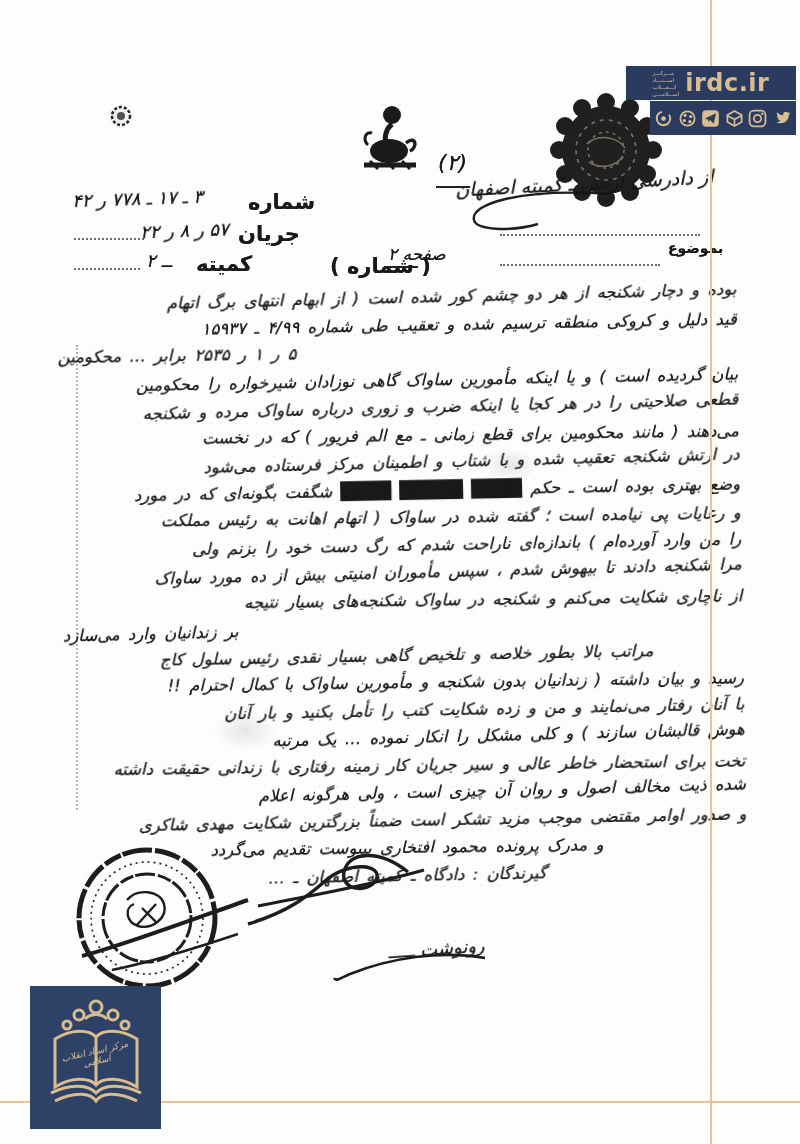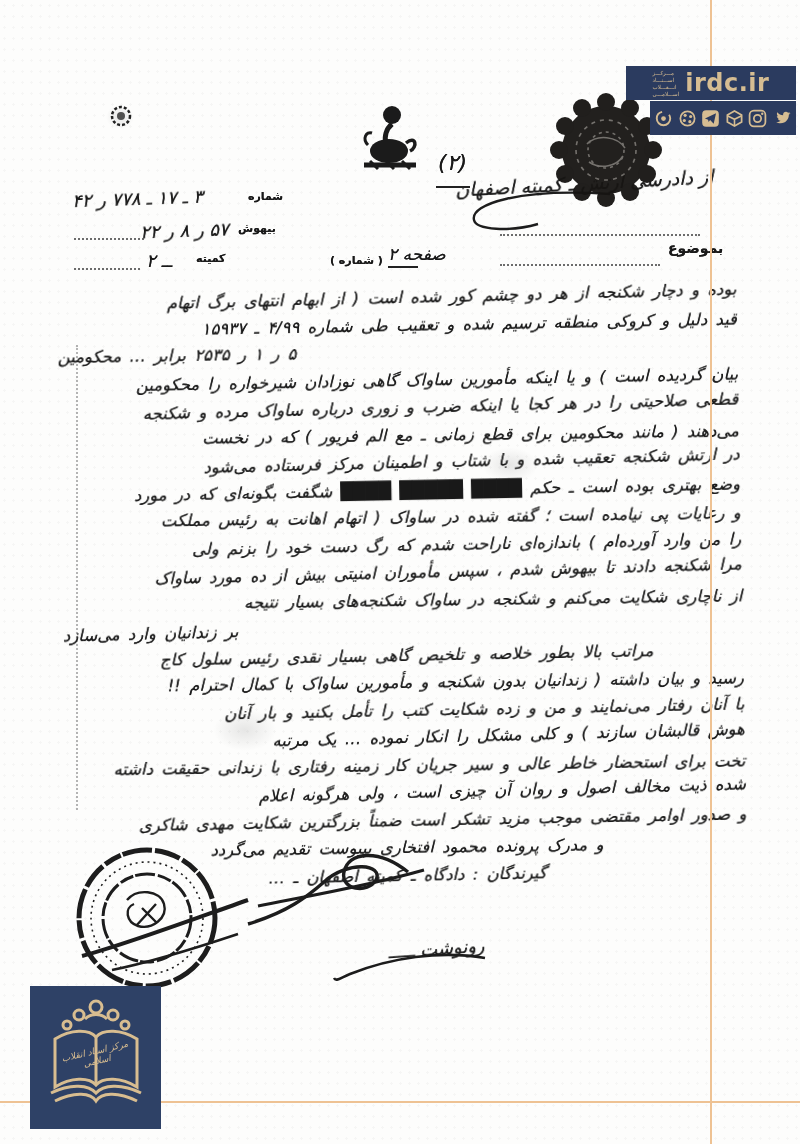--- a/index.html
+++ b/index.html
@@ -16,21 +16,21 @@
   .badge-mini span{color:#d6bd92;font-size:5.5px;line-height:6px;white-space:nowrap;}
   .badge-icons{position:absolute;right:4px;top:101px;width:146px;height:34px;background:#2b3b5f;
                z-index:6;display:flex;align-items:center;justify-content:space-evenly;}
   .badge-icons svg{display:block;}
   
   .ink{color:#191919;text-shadow:0 0 .6px #3a3a3a;filter:blur(.22px);}
   .hand{font-style:italic;}
   .doc{position:absolute;inset:0;z-index:2;direction:rtl;
        background:radial-gradient(#00000007 1px,transparent 1.2px);background-size:9px 11px;}
   .abs{position:absolute;}
-  .print-label{font-weight:bold;font-size:11px;}
+  .print-label{font-weight:bold;font-size:21px;}
   .dotted{border-bottom:2px dotted #3c3c3c;opacity:.75;}
   .ldots{position:absolute;left:76px;top:345px;height:465px;border-left:2px dotted #4a4a4a;opacity:.4;}
   
   .body-block{position:absolute;right:58px;left:62px;top:284px;transform:rotate(-1.1deg);}
   .bl{font-size:16.5px;line-height:27.5px;white-space:nowrap;letter-spacing:.2px;word-spacing:3px;}
   .bl:nth-child(odd){transform:rotate(-.35deg);}
   .bl:nth-child(3n){transform:rotate(.3deg);}
   .bl.short-left{text-align:left;}
   .bl.center{text-align:center;}
   .bl.indent{padding-right:90px;}
@@ -153,21 +153,21 @@
           <circle cx="61" cy="58" r="30" stroke-dasharray="4 5"></circle>
           <circle cx="61" cy="58" r="18" stroke-dasharray="3 4"></circle>
           <path d="M42 52 C52 42 72 44 80 56 M44 70 C56 78 72 74 78 64"></path>
         </g>
       </g>
     </svg>
 
     <div class="abs ink print-label" style="left:248px;top:190px;">شماره</div>
     <div class="abs ink hand" style="left:72px;top:188px;font-size:18px;transform:rotate(-2deg);">۳ ـ ۱۷ ـ ۷۷۸ ر ۴۲</div>
 
-    <div class="abs ink print-label" style="left:238px;top:222px;">بیهوش</div>
+    <div class="abs ink print-label" style="left:238px;top:222px;">جریان</div>
     <div class="abs ink hand" style="left:140px;top:220px;font-size:18px;transform:rotate(-2deg);">۵۷ ر ۸ ر ۲۲</div>
     <div class="abs dotted" style="left:74px;top:238px;width:70px;"></div>
 
     <div class="abs ink print-label" style="left:196px;top:252px;">کمیته</div>
     <div class="abs ink hand" style="left:146px;top:250px;font-size:18px;">ــ ۲</div>
     <div class="abs dotted" style="left:74px;top:268px;width:66px;"></div>
 
     <div class="abs ink hand" style="left:388px;top:244px;font-size:17px;">صفحه ۲</div>
     <div class="abs" style="left:388px;top:266px;width:30px;border-top:2px solid #222;"></div>
     <div class="abs ink print-label" style="left:330px;top:254px;">( شماره )</div>

